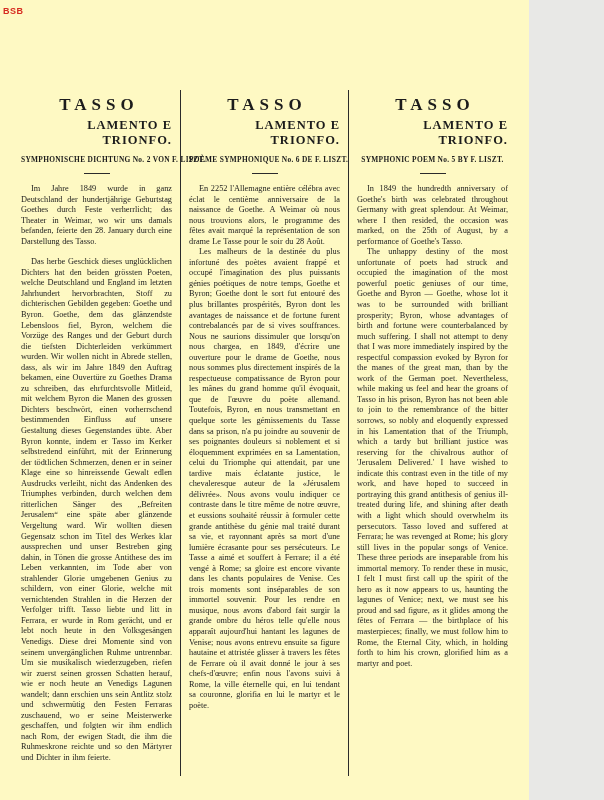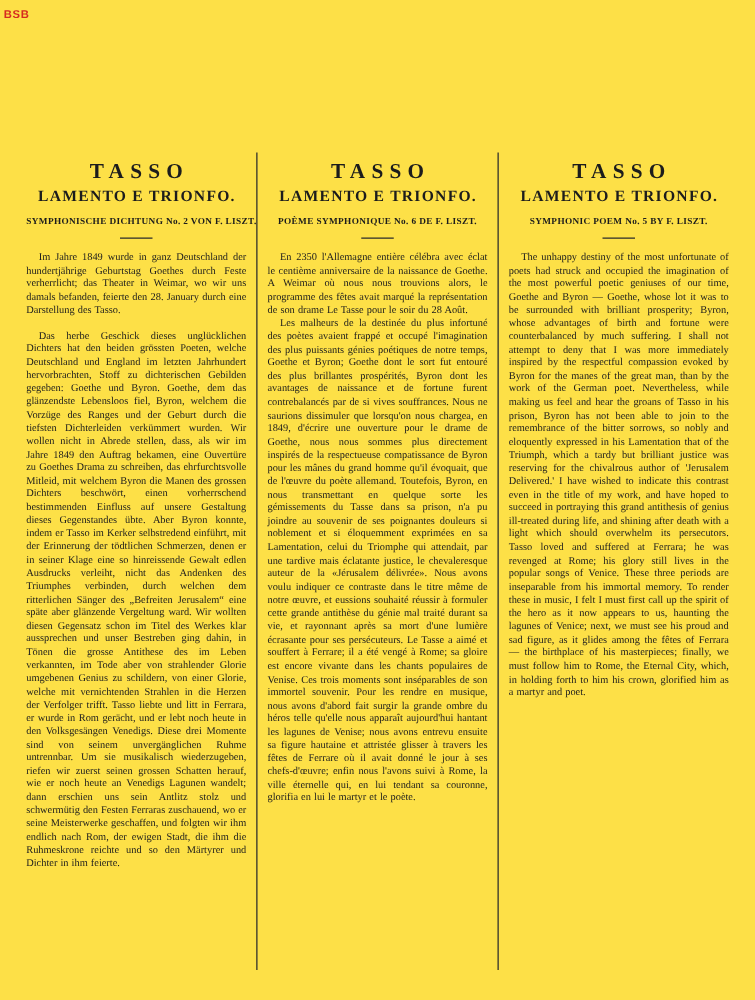--- a/index.html
+++ b/index.html
@@ -1,44 +1,44 @@
 <!DOCTYPE html>
 <html><head>
 <meta charset="utf-8">
 <style>
   * { margin:0; padding:0; box-sizing:border-box; }
   html,body { background:#e8e8e6; }
   .page {
     position:relative;
-    width:604px; height:800px;
-    background:#fde047;
+    width:529px; height:800px;
+    background:#fef9c3;
     overflow:hidden;
     font-family:"Liberation Serif","DejaVu Serif",serif;
     color:#1c1c1c;
   }
   .stamp {
     position:absolute; top:6px; left:3px;
     font-family:"Liberation Sans","DejaVu Sans",sans-serif;
     font-weight:bold; font-size:9px; letter-spacing:.5px;
     color:#d62b20;
   }
   .columns {
     position:absolute; top:90px; left:13px; right:13px; bottom:24px;
     display:flex;
   }
-  .column { flex:1 1 0; padding:0 8px; min-width:0;margin-top:32px; }
+  .column { flex:1 1 0; padding:0 8px; min-width:0; }
   .column + .column { border-left:1px solid #2b2b2b; }
   .col-title {
     text-align:center;
     font-weight:bold; font-size:17px;
     letter-spacing:5px; text-indent:5px;
     margin-top:5px;
   }
   .col-subtitle {
-    text-align:center;
+    text-align:right;
     font-weight:bold; font-size:12.5px;
     letter-spacing:1px; text-indent:1px;
     margin-top:3px;
   }
   .col-byline {
     text-align:center;
     font-weight:bold; font-size:7.4px;
     letter-spacing:.3px;
     margin-top:7px;
     white-space:nowrap;
@@ -74,29 +74,30 @@
         <p class="gap-before">Das herbe Geschick dieses unglücklichen Dichters hat den beiden grössten Poeten, welche Deutschland und England im letzten Jahrhundert hervorbrachten, Stoff zu dichterischen Gebilden gegeben: Goethe und Byron. Goethe, dem das glänzendste Lebensloos fiel, Byron, welchem die Vorzüge des Ranges und der Geburt durch die tiefsten Dichterleiden verkümmert wurden. Wir wollen nicht in Abrede stellen, dass, als wir im Jahre 1849 den Auftrag bekamen, eine Ouvertüre zu Goethes Drama zu schreiben, das ehrfurchtsvolle Mitleid, mit welchem Byron die Manen des grossen Dichters beschwört, einen vorherrschend bestimmenden Einfluss auf unsere Gestaltung dieses Gegenstandes übte. Aber Byron konnte, indem er Tasso im Kerker selbstredend einführt, mit der Erinnerung der tödtlichen Schmerzen, denen er in seiner Klage eine so hinreissende Gewalt edlen Ausdrucks verleiht, nicht das Andenken des Triumphes verbinden, durch welchen dem ritterlichen Sänger des „Befreiten Jerusalem“ eine späte aber glänzende Vergeltung ward. Wir wollten diesen Gegensatz schon im Titel des Werkes klar aussprechen und unser Bestreben ging dahin, in Tönen die grosse Antithese des im Leben verkannten, im Tode aber von strahlender Glorie umgebenen Genius zu schildern, von einer Glorie, welche mit vernichtenden Strahlen in die Herzen der Verfolger trifft. Tasso liebte und litt in Ferrara, er wurde in Rom gerächt, und er lebt noch heute in den Volksgesängen Venedigs. Diese drei Momente sind von seinem unvergänglichen Ruhme untrennbar. Um sie musikalisch wiederzugeben, riefen wir zuerst seinen grossen Schatten herauf, wie er noch heute an Venedigs Lagunen wandelt; dann erschien uns sein Antlitz stolz und schwermütig den Festen Ferraras zuschauend, wo er seine Meisterwerke geschaffen, und folgten wir ihm endlich nach Rom, der ewigen Stadt, die ihm die Ruhmeskrone reichte und so den Märtyrer und Dichter in ihm feierte.</p>
       </div>
     </div>
 
     <div class="column">
       <div class="col-title">TASSO</div>
       <div class="col-subtitle">LAMENTO E TRIONFO.</div>
       <div class="col-byline">POÈME SYMPHONIQUE No. 6 DE F. LISZT.</div>
       <div class="rule"></div>
       <div class="body">
-        <p>En 2350 l'Allemagne entière célébra avec éclat le centième anniversaire de la naissance de Goethe. A Weimar où nous nous trouvions alors, le programme des fêtes avait marqué la représentation de son drame Le Tasse pour le soir du 28 Août.</p>
+        <p>En 2252 l'Allemagne entière célébra avec éclat le centième anniversaire de la naissance de Goethe. A Weimar où nous nous trouvions alors, le programme des fêtes avait marqué la représentation de son drame Le Tasse pour le soir du 28 Août.</p>
         <p>Les malheurs de la destinée du plus infortuné des poètes avaient frappé et occupé l'imagination des plus puissants génies poétiques de notre temps, Goethe et Byron; Goethe dont le sort fut entouré des plus brillantes prospérités, Byron dont les avantages de naissance et de fortune furent contrebalancés par de si vives souffrances. Nous ne saurions dissimuler que lorsqu'on nous chargea, en 1849, d'écrire une ouverture pour le drame de Goethe, nous nous sommes plus directement inspirés de la respectueuse compatissance de Byron pour les mânes du grand homme qu'il évoquait, que de l'œuvre du poète allemand. Toutefois, Byron, en nous transmettant en quelque sorte les gémissements du Tasse dans sa prison, n'a pu joindre au souvenir de ses poignantes douleurs si noblement et si éloquemment exprimées en sa Lamentation, celui du Triomphe qui attendait, par une tardive mais éclatante justice, le chevaleresque auteur de la «Jérusalem délivrée». Nous avons voulu indiquer ce contraste dans le titre même de notre œuvre, et eussions souhaité réussir à formuler cette grande antithèse du génie mal traité durant sa vie, et rayonnant après sa mort d'une lumière écrasante pour ses persécuteurs. Le Tasse a aimé et souffert à Ferrare; il a été vengé à Rome; sa gloire est encore vivante dans les chants populaires de Venise. Ces trois moments sont inséparables de son immortel souvenir. Pour les rendre en musique, nous avons d'abord fait surgir la grande ombre du héros telle qu'elle nous apparaît aujourd'hui hantant les lagunes de Venise; nous avons entrevu ensuite sa figure hautaine et attristée glisser à travers les fêtes de Ferrare où il avait donné le jour à ses chefs-d'œuvre; enfin nous l'avons suivi à Rome, la ville éternelle qui, en lui tendant sa couronne, glorifia en lui le martyr et le poète.</p>
       </div>
     </div>
 
     <div class="column">
       <div class="col-title">TASSO</div>
       <div class="col-subtitle">LAMENTO E TRIONFO.</div>
       <div class="col-byline">SYMPHONIC POEM No. 5 BY F. LISZT.</div>
       <div class="rule"></div>
       <div class="body">
+        <p>In 1849 the hundredth anniversary of Goethe's birth was celebrated throughout Germany with great splendour. At Weimar, where I then resided, the occasion was marked, on the 25th of August, by a performance of Goethe's Tasso.</p>
         <p>The unhappy destiny of the most unfortunate of poets had struck and occupied the imagination of the most powerful poetic geniuses of our time, Goethe and Byron — Goethe, whose lot it was to be surrounded with brilliant prosperity; Byron, whose advantages of birth and fortune were counterbalanced by much suffering. I shall not attempt to deny that I was more immediately inspired by the respectful compassion evoked by Byron for the manes of the great man, than by the work of the German poet. Nevertheless, while making us feel and hear the groans of Tasso in his prison, Byron has not been able to join to the remembrance of the bitter sorrows, so nobly and eloquently expressed in his Lamentation that of the Triumph, which a tardy but brilliant justice was reserving for the chivalrous author of 'Jerusalem Delivered.' I have wished to indicate this contrast even in the title of my work, and have hoped to succeed in portraying this grand antithesis of genius ill-treated during life, and shining after death with a light which should overwhelm its persecutors. Tasso loved and suffered at Ferrara; he was revenged at Rome; his glory still lives in the popular songs of Venice. These three periods are inseparable from his immortal memory. To render these in music, I felt I must first call up the spirit of the hero as it now appears to us, haunting the lagunes of Venice; next, we must see his proud and sad figure, as it glides among the fêtes of Ferrara — the birthplace of his masterpieces; finally, we must follow him to Rome, the Eternal City, which, in holding forth to him his crown, glorified him as a martyr and poet.</p>
       </div>
     </div>
 
   </div>
 </div>
 
 </body></html>

